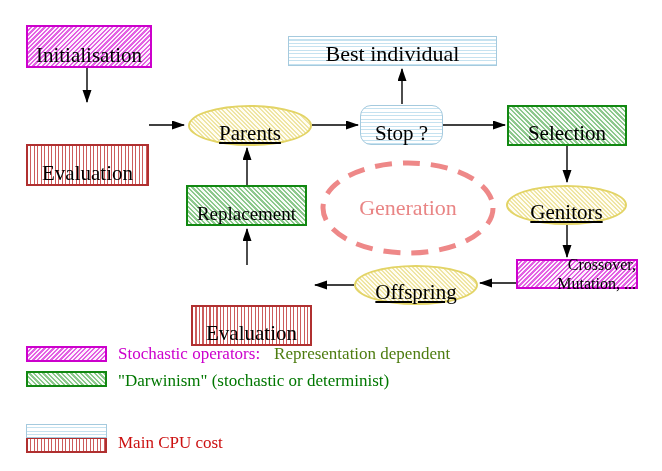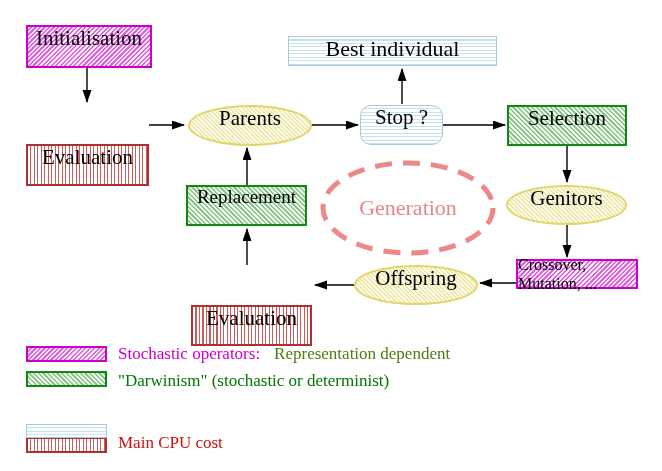--- a/index.html
+++ b/index.html
@@ -2,35 +2,35 @@
 <html><head>
 <meta charset="utf-8">
 <style>
   html,body{margin:0;padding:0;background:#fff;}
   #stage{
     position:relative;width:662px;height:471px;background:#ffffff;
     font-family:"Liberation Serif","DejaVu Serif",serif;overflow:hidden;
   }
   #edges{position:absolute;left:0;top:0;z-index:1;}
   .node{
-    position:absolute;z-index:2;display:flex;align-items:flex-start;justify-content:center;
+    position:absolute;z-index:2;display:flex;align-items:flex-end;justify-content:center;
     text-align:center;color:#000;font-size:21px;line-height:1.05;box-sizing:border-box;
   }
   
   .p-magenta{border:2px solid #cc00cc;
     background:repeating-linear-gradient(135deg,#fdf2fd 0 1.6px,#e361e3 1.6px 3.2px);}
   .p-red{border:2px solid #b03030;
     background:repeating-linear-gradient(90deg,#ffffff 0 2.2px,#cc5c5c 2.2px 3.5px);margin-top:40px;}
   .p-green{border:2px solid #118811;
     background:repeating-linear-gradient(45deg,#f6fbf6 0 1.8px,#8cc88c 1.8px 3.3px);}
   .p-blue{border:2px solid #a5cade;
     background:repeating-linear-gradient(180deg,#ffffff 0 2.4px,#c5e2f0 2.4px 3.5px);}
   .p-yellow{border:2px solid #e3d466;
     background:repeating-linear-gradient(45deg,#fffdf2 0 1.6px,#efe5a4 1.6px 3px);}
-  .ellipse{border-radius:50%;}
+  .ellipse{border-radius:50%;text-decoration:underline;}
   .rounded{border-radius:11px;}
   .two-line{font-size:16px;line-height:1.2;flex-direction:column;}
   .generation-label{
     position:absolute;z-index:2;color:#e98585;font-size:22px;
     display:flex;align-items:center;justify-content:center;
   }
   
   .swatch{position:absolute;z-index:2;width:81px;height:16px;box-sizing:border-box;}
   .legend-text{position:absolute;z-index:2;font-size:17px;white-space:nowrap;}
   .t-magenta{color:#cc00cc;font-family:Liberation Serif, serif;}

